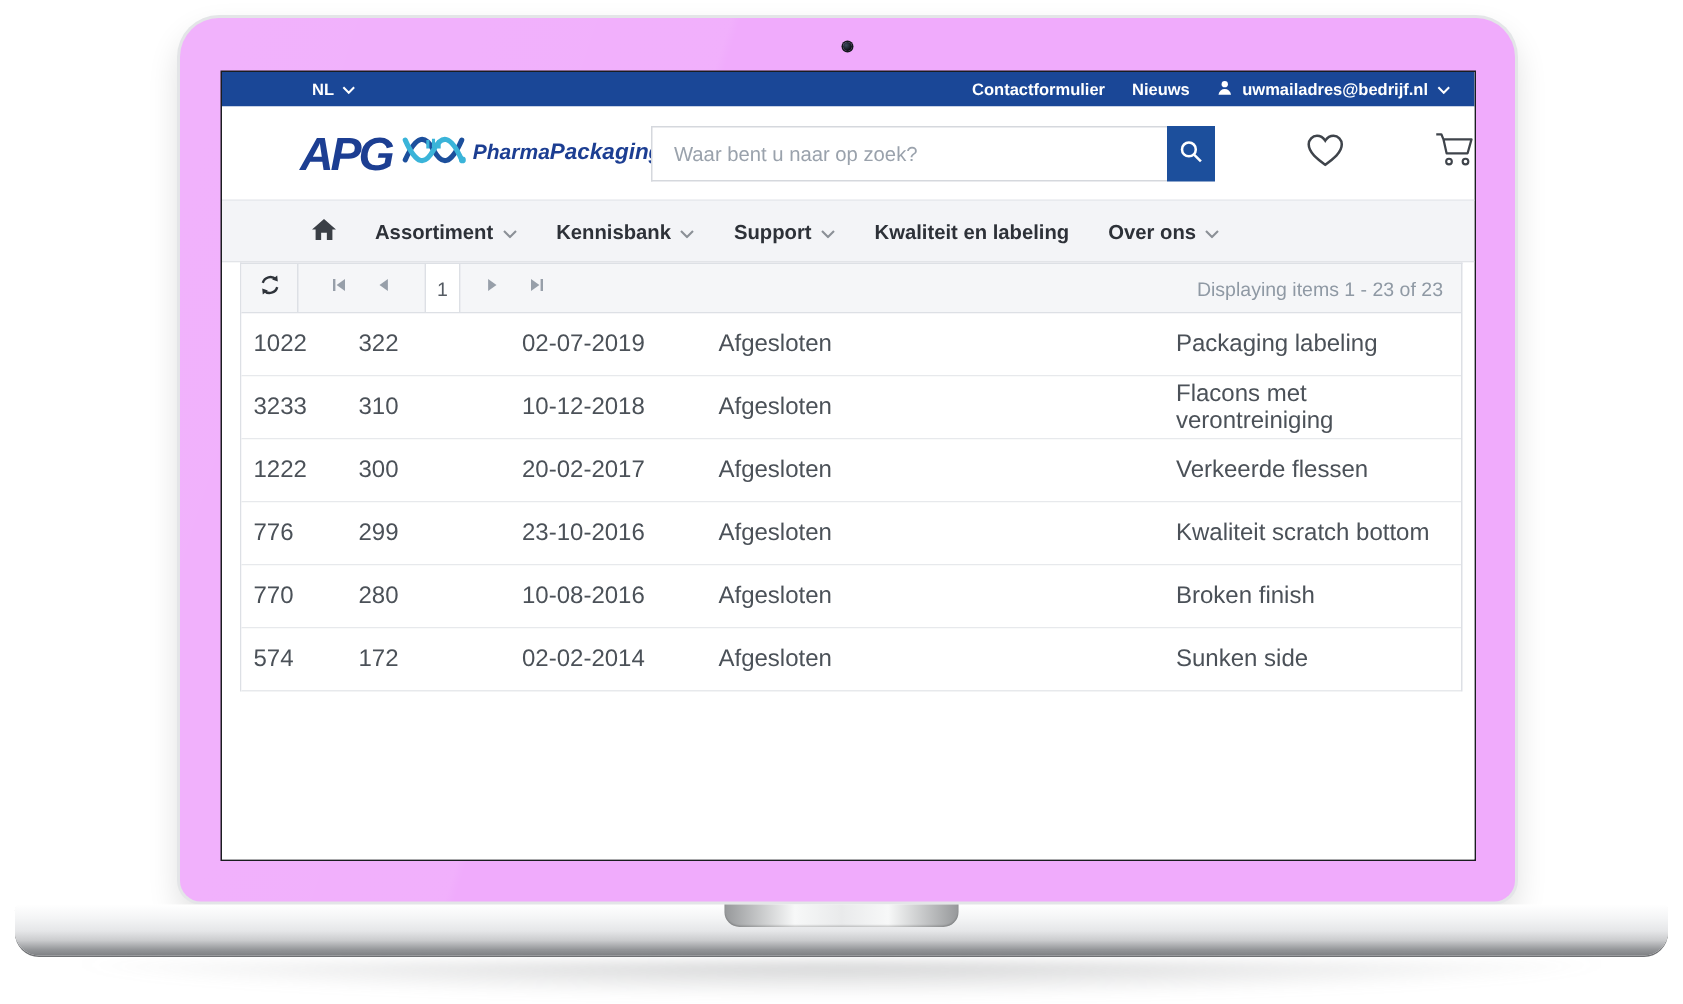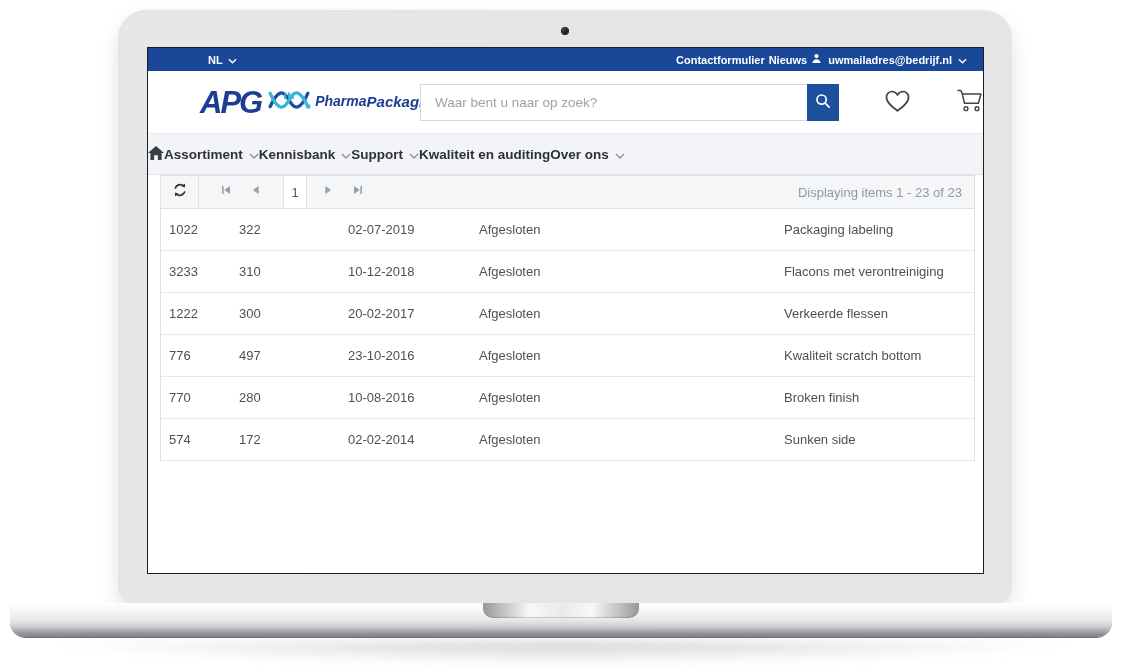--- a/index.html
+++ b/index.html
@@ -2,21 +2,21 @@
 <html><head>
 <meta charset="utf-8">
 <style>
   * { margin:0; padding:0; box-sizing:border-box; }
   html,body { width:1122px; height:669px; background:#ffffff; overflow:hidden;
               font-family:"Liberation Sans", sans-serif; }
   .stage { position:relative; width:1122px; height:669px; background:#fff; }
 
   
   .lid { position:absolute; left:120px; top:12px; width:890px; height:589px;
-         background:#e5e5e5; border-radius:26px 26px 14px 14px;
+         background:#f0abfc; border-radius:26px 26px 14px 14px;
          box-shadow:0 0 0 2px #e3e5e7, 0 10px 22px rgba(0,0,0,.14); }
   .lid::before { content:""; position:absolute; inset:0; border-radius:inherit;
          background:linear-gradient(108deg, rgba(255,255,255,.085) 0%, rgba(255,255,255,.06) 34%, rgba(255,255,255,0) 34.6%); }
   .webcam { position:absolute; left:50%; top:16px; width:6px; height:6px; margin-left:-3px;
          border-radius:50%; background:radial-gradient(circle at 35% 35%, #3c4a5c, #0a0d12 70%);
          box-shadow:0 0 0 1px #15181d; }
   .base { position:absolute; left:10px; top:603px; width:1102px; height:34px;
          border-radius:3px 3px 16px 16px;
          background:linear-gradient(180deg, #ffffff 0%, #f3f4f5 28%, #e5e6e8 52%, #cbccce 70%, #96989b 88%, #7f8184 100%);
          box-shadow:0 1px 0 #6f7174; }
@@ -31,46 +31,46 @@
   
   .screen { position:absolute; left:28px; top:36px; width:835px; height:525px;
             background:#fff; overflow:hidden; display:flex; flex-direction:column;
             box-shadow:0 0 0 1px #1b1d20; }
 
   
   .topbar { height:23px; flex:0 0 23px; background:#1a4797; color:#fff;
             display:flex; align-items:center; font-size:11px; font-weight:bold;
             padding:0 16px 0 60px; }
   .topbar .lang { display:flex; align-items:center; gap:5px; cursor:pointer; }
-  .topbar .right { margin-left:auto; display:flex; align-items:center; gap:4px; }
+  .topbar .right { margin-left:auto; display:flex; align-items:center; gap:18px; }
   .topbar a, .topbar .acct { color:#fff; text-decoration:none; display:flex; align-items:center; gap:6px; cursor:pointer; }
   .chev { display:inline-block; }
 
   
   .siteheader { height:62px; flex:0 0 62px; background:#fff; display:flex; align-items:center;
                 padding-left:52px;justify-content:space-between; }
   .logo { display:flex; align-items:center; width:200px; cursor:pointer; }
   .logo .acronym { font-size:31px; font-weight:800; font-style:italic; color:#1c3e92; letter-spacing:-2px; line-height:1; }
   .logo .dna { margin:0 4px 0 6px; }
   .logo .brand { display:flex; flex-direction:row; font-style:italic; font-weight:800; color:#1c3e92; line-height:1.05; }
   .logo .brand .l1 { font-size:14px; }
   .logo .brand .l2 { font-size:15px; }
   .searchwrap { display:flex; align-items:center; height:37px; }
-  .searchwrap input { width:387px; height:37px; border:1px solid #d5d8dd; border-right:none;
+  .searchwrap input { width:344px; height:37px; border:1px solid #d5d8dd; border-right:none;
             padding:0 14px; font-size:13.5px; color:#333; outline:none;
             font-family:"Liberation Sans", sans-serif; }
   .searchwrap input::placeholder { color:#9aa2ac; }
   .searchbtn { width:32px; height:37px; background:#1c4f9c; border:none; cursor:pointer;
             display:flex; align-items:center; justify-content:center; }
   .hdricon { margin-left:25px; cursor:pointer; display:flex; align-items:center; }
 
   
   .nav { height:42px; flex:0 0 42px; background:#f3f4f7; border-top:1px solid #e8eaee;
          border-bottom:1px solid #e2e4e8; display:flex; align-items:center;
-         }
+         padding-left:60px; gap:26px; }
   .nav .item { display:flex; align-items:center; gap:6px; font-size:13.5px; font-weight:600;
          color:#2d3138; cursor:pointer; }
   .nav .chev svg polyline { stroke:#8b9097; }
 
   
   .main { flex:1; background:#fff; }
   .pagetitle { font-size:20px; color:#333; font-weight:400; margin:21px 0 18px 12px; }
 
   .panel { margin-left:12px; width:815px; border:1px solid #dde0e5; border-bottom:none; }
   .toolbar { height:33px; background:#f5f6f8; border-bottom:1px solid #dde0e5;
@@ -84,21 +84,21 @@
   .tcell.navbtn.aftpage { margin-left:6px; }
   .pager-left { display:flex; height:100%; align-items:center; }
   .pager-first { margin-left:12px; }
   .status { margin-left:auto; padding-right:12px; font-size:13px; color:#8f99a4; }
 
   .grid-head { height:50px; background:#edf1f6; border-bottom:1px solid #dfe3e9;
                display:grid; grid-template-columns:70px 109px 131px 125px 180px 1fr;
                align-items:center; padding-left:8px; font-size:13.5px; color:#464d56; }
   .grid-row { height:42px; border-bottom:1px solid #e7e9ec;
               display:grid; grid-template-columns:70px 109px 131px 125px 180px 1fr;
-              align-items:center; padding-left:8px; font-size:13px; color:#4b5158;
+              align-items:center; padding-left:8px; font-size:16px; color:#4b5158;
               background:#fff; cursor:pointer; }
 </style>
 </head>
 <body>
 
 <div class="stage">
 
   <div class="lid">
     <div class="webcam"></div>
 
@@ -208,21 +208,21 @@
         </div>
         <div class="item">
           <span>Support</span>
           <span class="chev">
             <svg width="10" height="6" viewBox="0 0 10 6">
                 <polyline points="1,1 5,5 9,1" fill="none" stroke="#8b9097" stroke-width="1.4"></polyline>
               </svg>
           </span>
         </div>
         <div class="item">
-          <span>Kwaliteit en auditing</span>
+          <span>Kwaliteit en labeling</span>
         </div>
         <div class="item">
           <span>Over ons</span>
           <span class="chev">
             <svg width="10" height="6" viewBox="0 0 10 6">
                 <polyline points="1,1 5,5 9,1" fill="none" stroke="#8b9097" stroke-width="1.4"></polyline>
               </svg>
           </span>
         </div>
       </div>
@@ -298,21 +298,21 @@
           <div class="grid-row">
             <span>1222</span>
             <span>300</span>
             <span>20-02-2017</span>
             <span>Afgesloten</span>
             <span></span>
             <span>Verkeerde flessen</span>
           </div>
           <div class="grid-row">
             <span>776</span>
-            <span>497</span>
+            <span>299</span>
             <span>23-10-2016</span>
             <span>Afgesloten</span>
             <span></span>
             <span>Kwaliteit scratch bottom</span>
           </div>
           <div class="grid-row">
             <span>770</span>
             <span>280</span>
             <span>10-08-2016</span>
             <span>Afgesloten</span>

